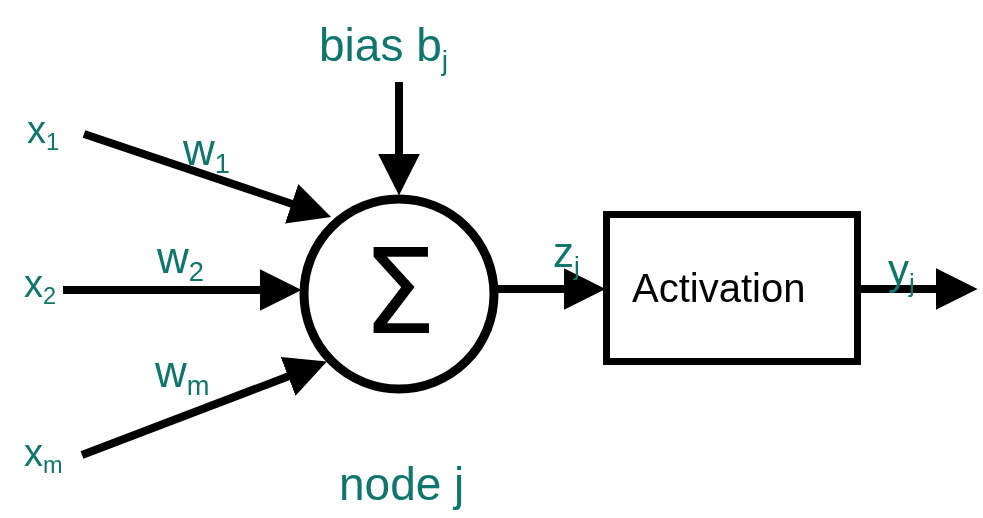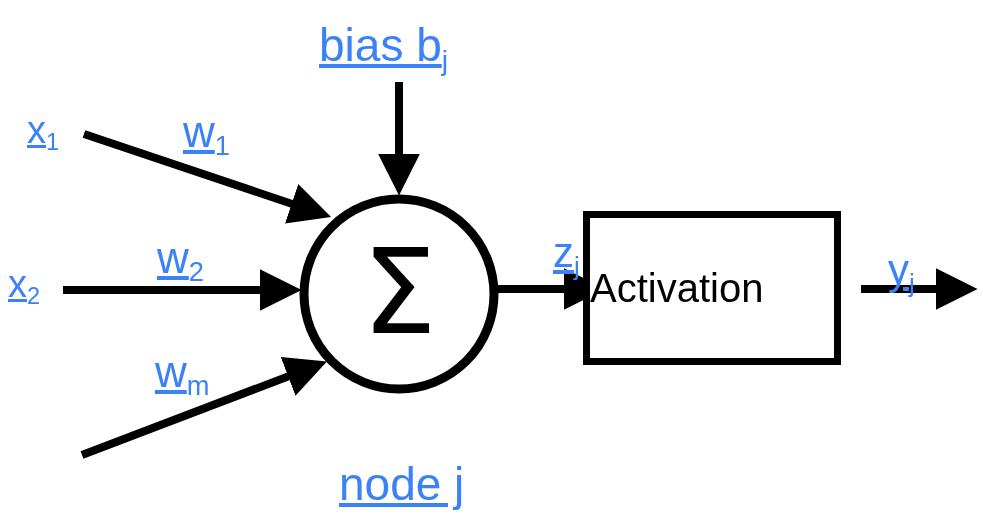--- a/index.html
+++ b/index.html
@@ -19,26 +19,25 @@
   }
   #diagram-svg {
     position: absolute;
     left: 0;
     top: 0;
     width: 983px;
     height: 518px;
   }
   .lbl {
     position: absolute;
-    color: #3b82f6;
+    color: #0f766e;
     font-family: "Liberation Sans", sans-serif;
     line-height: 1;
     white-space: nowrap;
     user-select: none;
-    text-decoration: underline;
   }
   .lbl sub {
     font-size: 0.62em;
     vertical-align: baseline;
     position: relative;
     top: 0.30em;
     line-height: 1;
   }
   
   .input-label {
@@ -66,31 +65,32 @@
     position: absolute;
     font-family: "DejaVu Sans", sans-serif;
     font-size: 118px;
     color: #000000;
     line-height: 1;
     user-select: none;
   }
   
   #activation-box {
     position: absolute;
-    left: 583px;
+    left: 603px;
     top: 211px;
     width: 258px;
     height: 154px;
     border: 7px solid #000000;
     background: #ffffff;
     box-sizing: border-box;
     display: flex;
     flex-direction: column;
     align-items: flex-start;
     justify-content: center;
+    padding-left: 22px;
     box-sizing: border-box;
   }
   #activation-box .af-line {
     font-size: 40px;
     color: #000000;
     line-height: 1.32;
     font-family: "Liberation Sans", sans-serif;
     white-space: nowrap;
   }
 </style>
@@ -122,36 +122,39 @@
   </svg>
 
   <div class="lbl bias-label" style="left:319px; top:22px;">
     <span>bias b</span><sub>j</sub>
   </div>
 
   <div class="lbl input-label" style="left:27px; top:111px;">
     <span>x</span><sub>1</sub>
   </div>
 
-  <div class="lbl weight-label" style="left:183px; top:110px;">
+  <div class="lbl weight-label" style="left:183px; top:128px;">
     <span>w</span><sub>1</sub>
   </div>
 
-  <div class="lbl input-label" style="left:8px; top:265px;">
+  <div class="lbl input-label" style="left:24px; top:265px;">
     <span>x</span><sub>2</sub>
   </div>
 
   <div class="lbl weight-label" style="left:157px; top:236px;">
     <span>w</span><sub>2</sub>
   </div>
 
   <div class="lbl weight-label" style="left:143px; top:350px;margin-left:12px;">
     <span>w</span><sub>m</sub>
   </div>
 
+  <div class="lbl input-label" style="left:24px; top:434px;">
+    <span>x</span><sub>m</sub>
+  </div>
 
   <div class="sigma-glyph" style="left:362px; top:233px;">Σ</div>
 
   <div class="lbl node-label" style="left:339px; top:413px;">node j</div>
 
   <div class="lbl signal-label" style="left:553px; top:232px;">
     <span>z</span><sub>j</sub>
   </div>
 
   <div id="activation-box">

